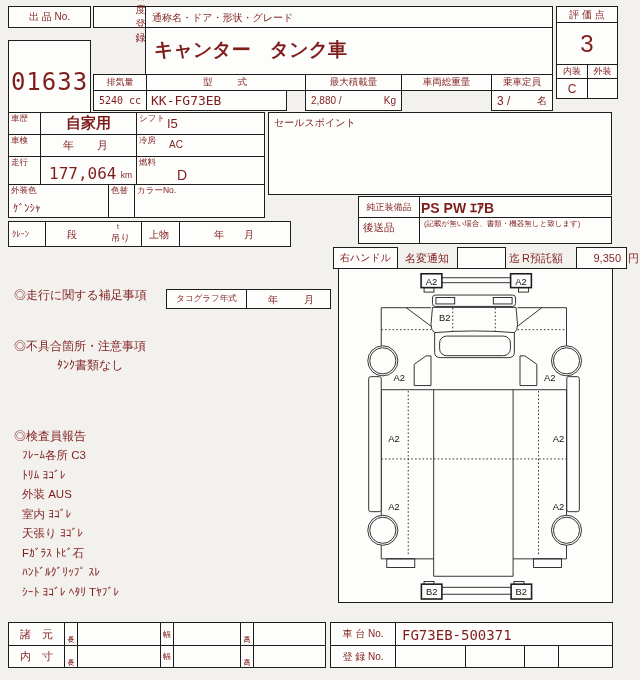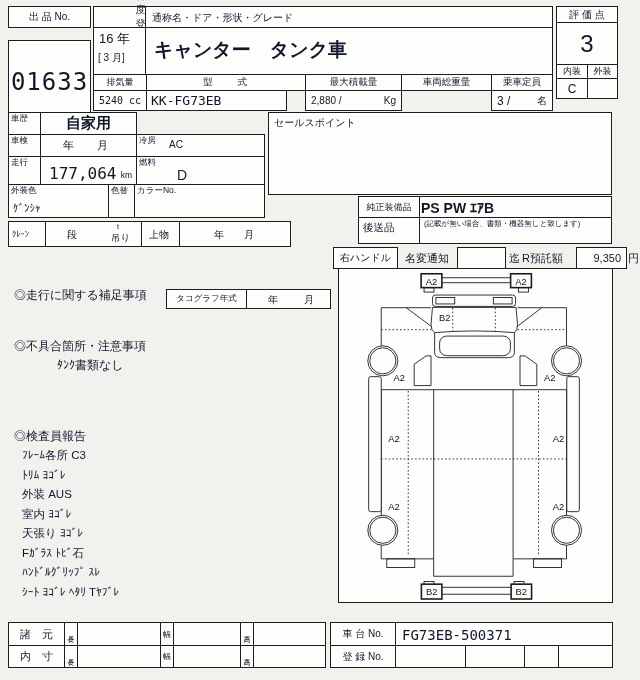--- a/index.html
+++ b/index.html
@@ -1,39 +1,35 @@
 <!DOCTYPE html>
 <html><head>
 <meta charset="utf-8">
 <style>
   html,body{margin:0;padding:0;background:#e8e7e4;}
   .sheet{position:relative;width:640px;height:680px;background:#f2f1ee;
-         font-family:"Liberation Sans",sans-serif;color:#0f172a;overflow:hidden;}
+         font-family:"Liberation Sans",sans-serif;color:#7f1d1d;overflow:hidden;}
   .b{position:absolute;box-sizing:border-box;background:#fdfdfb;border:1px solid #1c1c1c;}
   .c{display:flex;align-items:center;justify-content:center;}
   .sb{display:flex;align-items:center;justify-content:space-between;}
   .t{position:absolute;white-space:pre;line-height:1.15;}
   .mono{font-family:"DejaVu Sans Mono","Liberation Mono",monospace;}
   .corner{position:absolute;top:1px;left:2px;font-size:8.5px;line-height:1;}
   .vtext{writing-mode:vertical-rl;font-size:7px;line-height:1;}
   svg .dot{stroke-dasharray:1.6 2.2;}
 </style>
 </head>
 <body>
 
 <div class="sheet">
 
   <div class="b c" style="left:8px;top:6px;width:83px;height:22px;font-size:10px;">出 品 No.</div>
   <div class="b c mono" style="left:8px;top:40px;width:83px;height:84px;font-size:24px;letter-spacing:1px;">01633</div>
 
   <div class="b c" style="left:93px;top:6px;width:53px;height:22px;font-size:10px;padding-left:42px;">初度登録</div>
-  <div class="b" style="left:93px;top:27px;width:53px;height:48px;">
-    <span class="t" style="left:5px;top:4px;font-size:13px;">16 年</span>
-    <span class="t" style="left:4px;top:24px;font-size:10px;">[ 3 月]</span>
-  </div>
 
   <div class="b" style="left:145px;top:6px;width:408px;height:22px;">
     <span class="t" style="left:6px;top:5px;font-size:10px;">通称名・ドア・形状・グレード</span>
   </div>
   <div class="b" style="left:145px;top:27px;width:408px;height:48px;">
     <span class="t" style="left:8px;top:11px;font-size:19px;font-weight:bold;">キャンター　タンク車</span>
   </div>
 
   <div class="b c" style="left:93px;top:74px;width:54px;height:17px;font-size:9px;">排気量</div>
   <div class="b c mono" style="left:93px;top:90px;width:54px;height:21px;font-size:10px;">5240 cc</div>
@@ -61,20 +57,24 @@
   <div class="b c" style="left:556px;top:22px;width:62px;height:43px;font-size:24px;">3</div>
   <div class="b c" style="left:556px;top:64px;width:32px;height:15px;font-size:9px;">内装</div>
   <div class="b c" style="left:587px;top:64px;width:31px;height:15px;font-size:9px;">外装</div>
   <div class="b c" style="left:556px;top:78px;width:32px;height:21px;font-size:12px;">C</div>
   <div class="b c" style="left:587px;top:78px;width:31px;height:21px;font-size:12px;"></div>
 
   <div class="b" style="left:8px;top:112px;width:33px;height:23px;">
     <span class="corner">車歴</span>
   </div>
   <div class="b c" style="left:40px;top:112px;width:97px;height:23px;font-size:15px;font-weight:bold;">自家用</div>
+  <div class="b" style="left:136px;top:112px;width:129px;height:23px;">
+    <span class="corner">シフト</span>
+    <span class="t" style="left:30px;top:4px;font-size:13px;">I5</span>
+  </div>
 
   <div class="b" style="left:8px;top:134px;width:33px;height:23px;">
     <span class="corner">車検</span>
   </div>
   <div class="b c" style="left:40px;top:134px;width:97px;height:23px;font-size:11px;letter-spacing:6px;">年　月</div>
   <div class="b" style="left:136px;top:134px;width:129px;height:23px;">
     <span class="corner">冷房</span>
     <span class="t" style="left:32px;top:4px;font-size:10px;">AC</span>
   </div>
 

